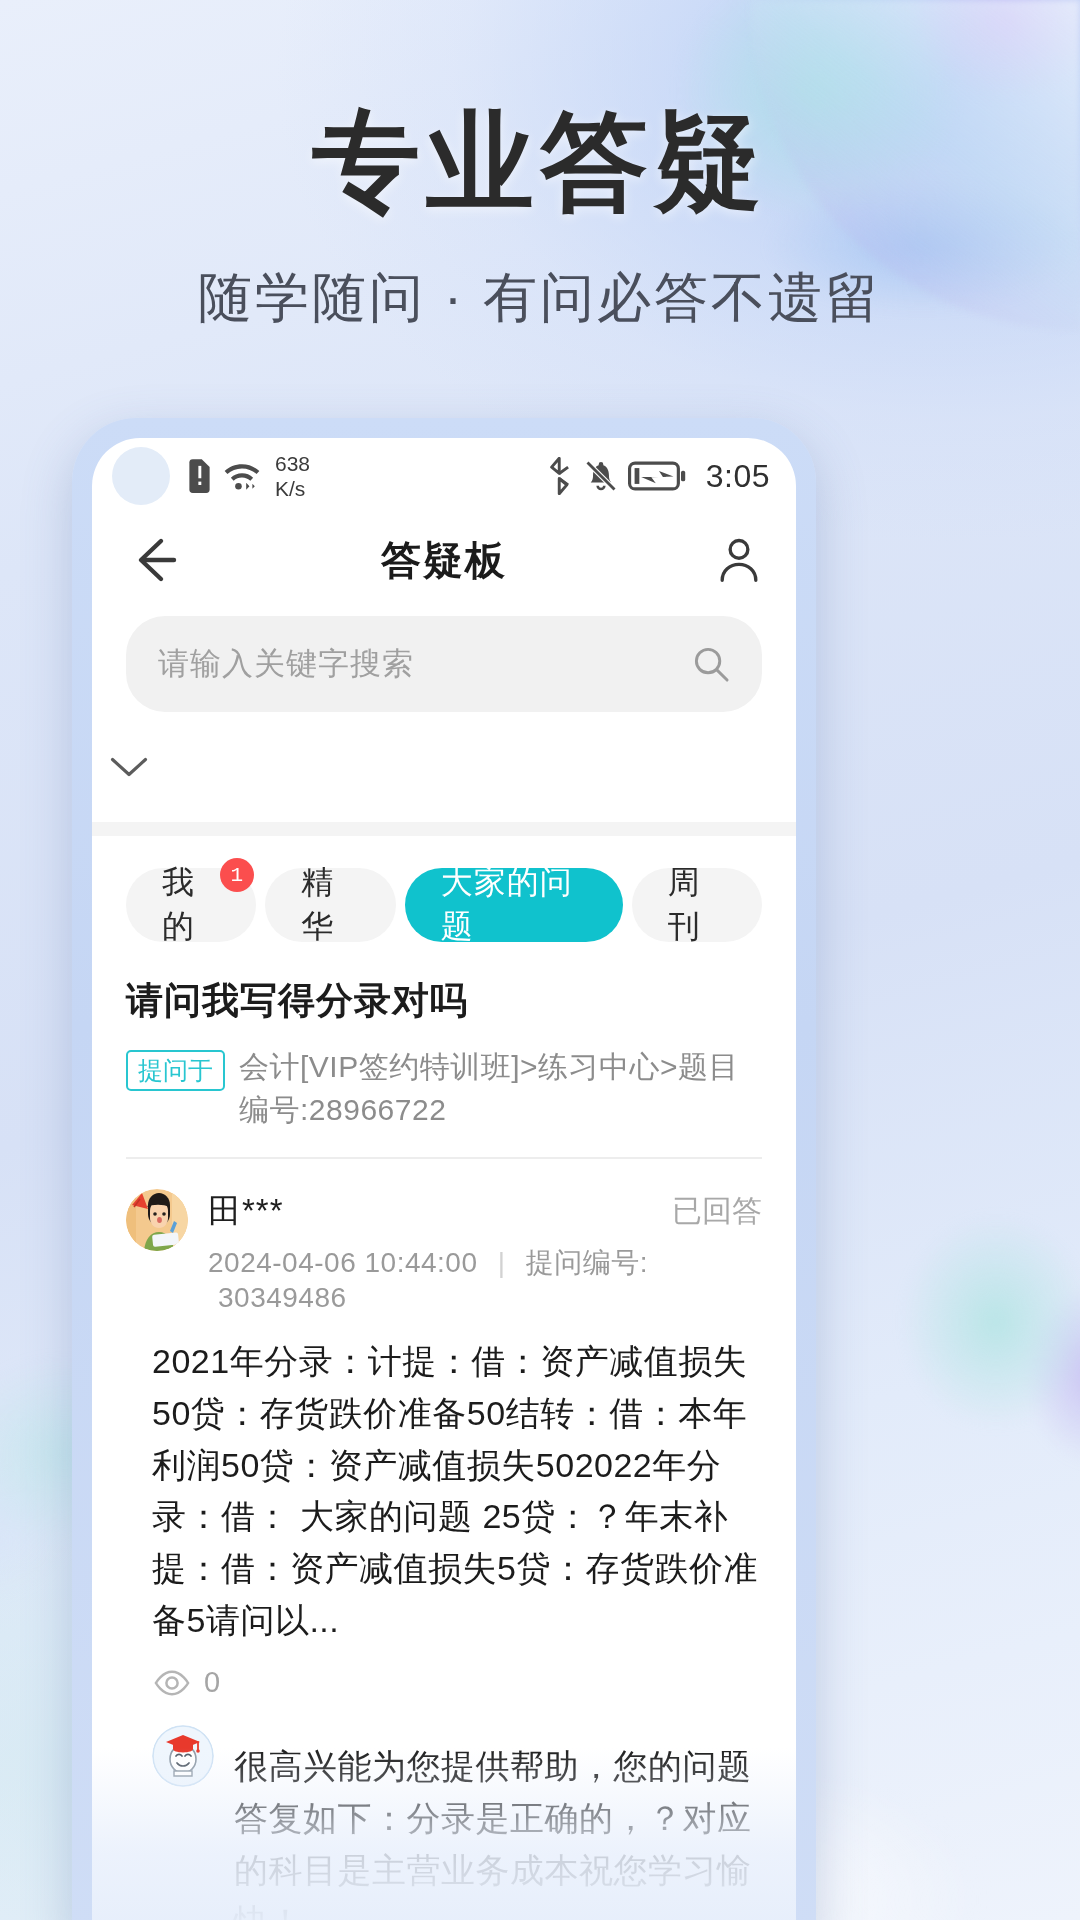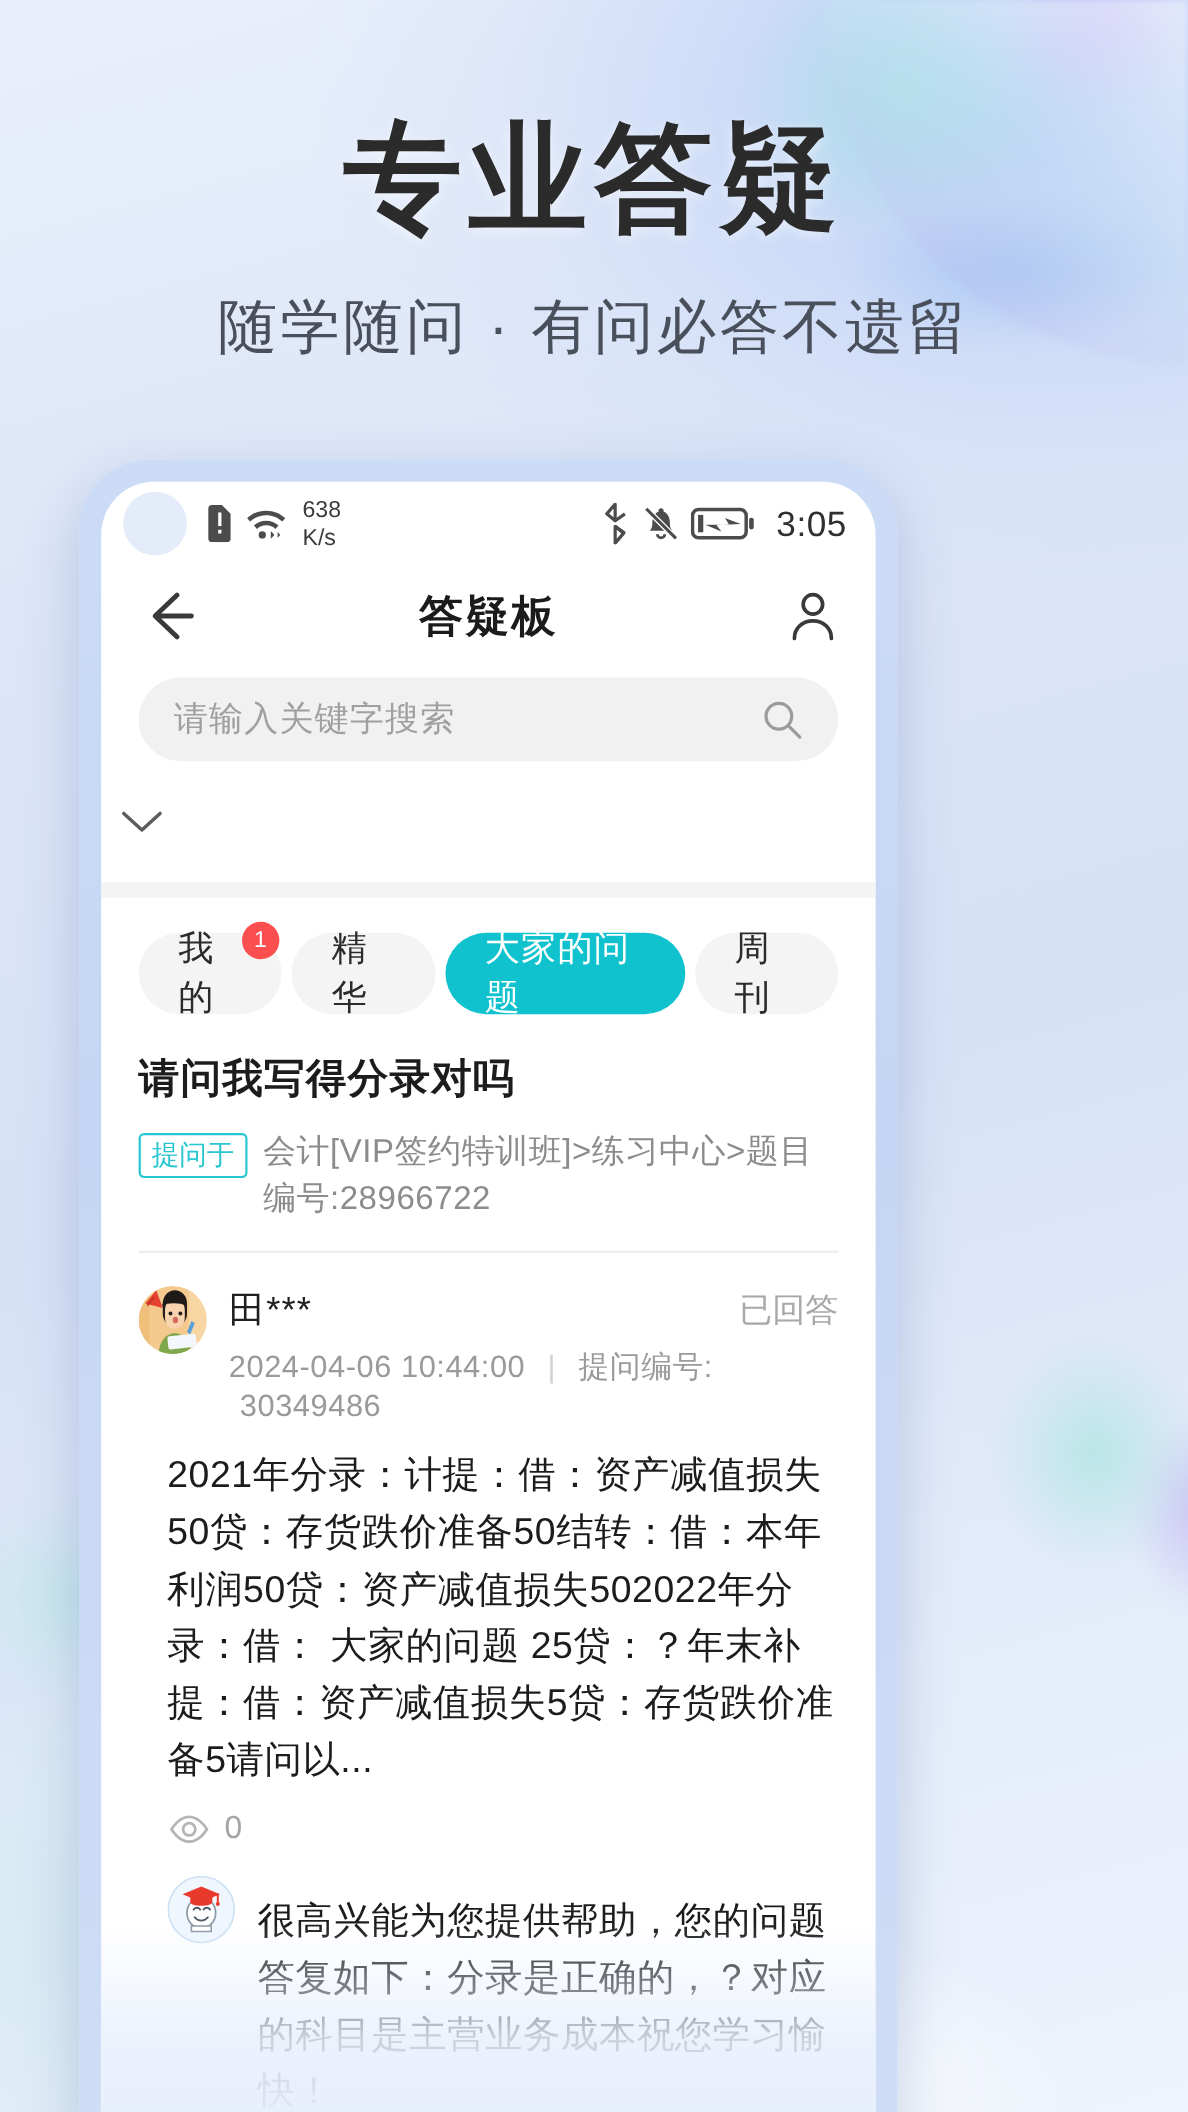--- a/index.html
+++ b/index.html
@@ -123,21 +123,21 @@
     position:absolute; left:0; right:0; text-align:center;
     font-size:40px; font-weight:bold; color:#1b1b1b;
     letter-spacing:2px; pointer-events:none;
   }
   #nav-spacer { flex:1; }
   #nav-profile { width:46px; height:46px; flex:none; cursor:pointer; z-index:2; }
 
   
   #search-wrap { padding:10px 34px 0 34px; }
   #search-box {
-    height:76px; border-radius:39px; background:#f1f1f1;
+    height:96px; border-radius:39px; background:#f1f1f1;
     display:flex; align-items:center; padding:0 32px;
   }
   #search-placeholder {
     flex:1; font-size:31px; color:#a0a0a0; letter-spacing:1px;
   }
   #search-icon { width:38px; height:38px; flex:none; }
 
   
   #cat-tabs {
     margin-top:22px; height:66px;
@@ -161,20 +161,21 @@
     background:linear-gradient(90deg, rgba(255,255,255,0) 0%, #fff 36%);
   }
 
   
   #band { height:14px; background:#f4f4f4; margin-top:22px; }
 
   
   #chips {
     display:flex; align-items:center; gap:9px;
     padding:32px 34px 0 34px;
+    font-family:Liberation Mono, monospace;
   }
   .chip {
     height:74px; border-radius:37px; background:#f4f4f4;
     display:flex; align-items:center; justify-content:center;
     padding:0 36px; font-size:32px; color:#2b2b2b;
     position:relative; cursor:pointer; letter-spacing:1px;
   }
   .chip.active { background:#10c2cd; color:#ffffff;justify-content:flex-end; }
   .chip-badge {
     position:absolute; top:-10px; right:2px;

